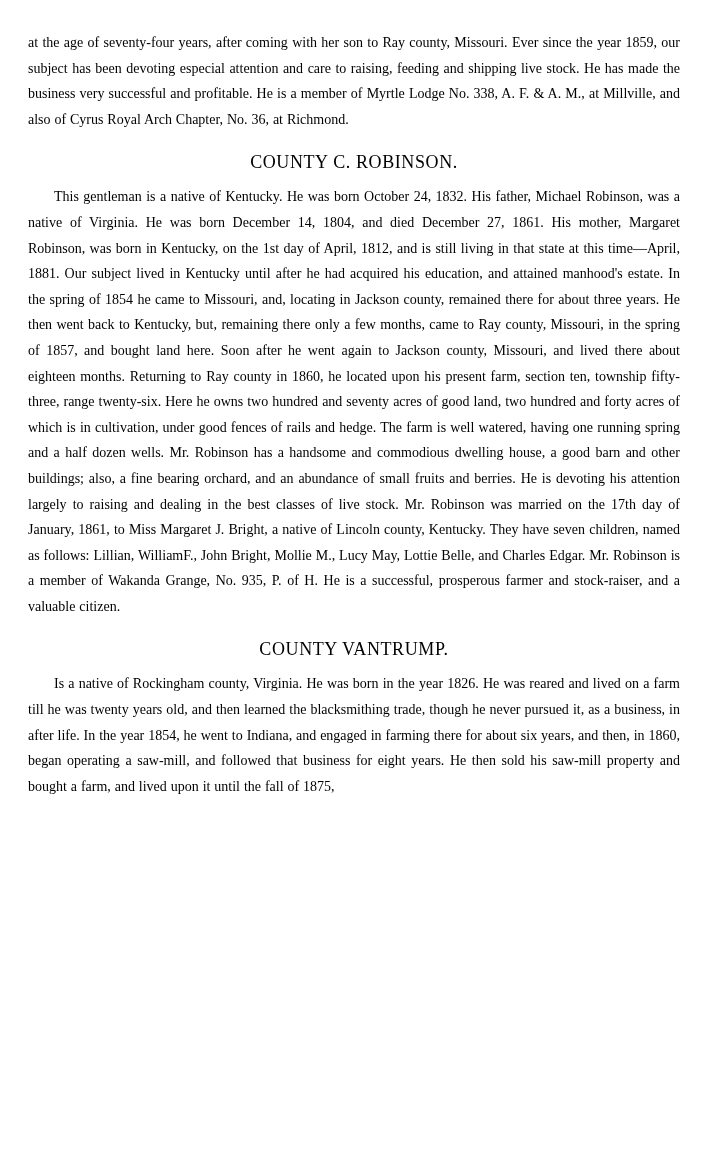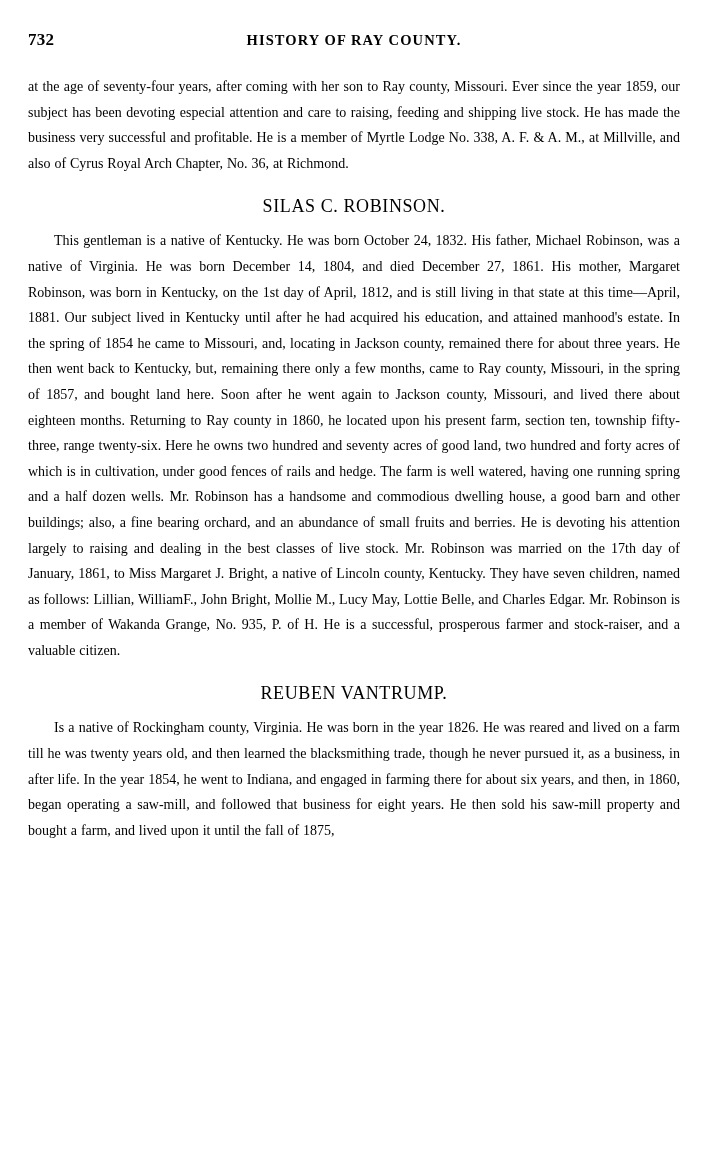--- a/index.html
+++ b/index.html
@@ -69,29 +69,25 @@
     margin: 20px 0 11px 0;
     font-family: "Liberation Serif", serif;
   }
   .sec-spacer-top { margin-top: 22px; }
 </style>
 </head>
 <body>
 
 <div class="page">
 
-  <div class="header-row">
-    <div class="folio">732</div>
-    <div class="running-head">HISTORY OF RAY COUNTY.</div>
-  </div>
 
   <div class="body-col">
 
     <p class="para">at the age of seventy-four years, after coming with her son to Ray county, Missouri. Ever since the year 1859, our subject has been devoting especial attention and care to raising, feeding and shipping live stock. He has made the business very successful and profitable. He is a member of Myrtle Lodge No. 338, A. F. &amp; A. M., at Millville, and also of Cyrus Royal Arch Chapter, No. 36, at Richmond.</p>
 
-    <h2 class="section-title sec-spacer-top">SILAS C. ROBINSON.</h2>
+    <h2 class="section-title sec-spacer-top">COUNTY C. ROBINSON.</h2>
     <p class="para indent">This gentleman is a native of Kentucky. He was born October 24, 1832. His father, Michael Robinson, was a native of Virginia. He was born December 14, 1804, and died December 27, 1861. His mother, Margaret Robinson, was born in Kentucky, on the 1st day of April, 1812, and is still living in that state at this time—April, 1881. Our subject lived in Kentucky until after he had acquired his education, and attained manhood's estate. In the spring of 1854 he came to Missouri, and, locating in Jackson county, remained there for about three years. He then went back to Kentucky, but, remaining there only a few months, came to Ray county, Missouri, in the spring of 1857, and bought land here. Soon after he went again to Jackson county, Missouri, and lived there about eighteen months. Returning to Ray county in 1860, he located upon his present farm, section ten, township fifty-three, range twenty-six. Here he owns two hundred and seventy acres of good land, two hundred and forty acres of which is in cultivation, under good fences of rails and hedge. The farm is well watered, having one running spring and a half dozen wells. Mr. Robinson has a handsome and commodious dwelling house, a good barn and other buildings; also, a fine bearing orchard, and an abundance of small fruits and berries. He is devoting his attention largely to raising and dealing in the best classes of live stock. Mr. Robinson was married on the 17th day of January, 1861, to Miss Margaret J. Bright, a native of Lincoln county, Kentucky. They have seven children, named as follows: Lillian, WilliamF., John Bright, Mollie M., Lucy May, Lottie Belle, and Charles Edgar. Mr. Robinson is a member of Wakanda Grange, No. 935, P. of H. He is a successful, prosperous farmer and stock-raiser, and a valuable citizen.</p>
 
-    <h2 class="section-title sec-spacer-top">REUBEN VANTRUMP.</h2>
+    <h2 class="section-title sec-spacer-top">COUNTY VANTRUMP.</h2>
     <p class="para indent">Is a native of Rockingham county, Virginia. He was born in the year 1826. He was reared and lived on a farm till he was twenty years old, and then learned the blacksmithing trade, though he never pursued it, as a business, in after life. In the year 1854, he went to Indiana, and engaged in farming there for about six years, and then, in 1860, began operating a saw-mill, and followed that business for eight years. He then sold his saw-mill property and bought a farm, and lived upon it until the fall of 1875,</p>
 
   </div>
 </div>
 
 </body></html>

